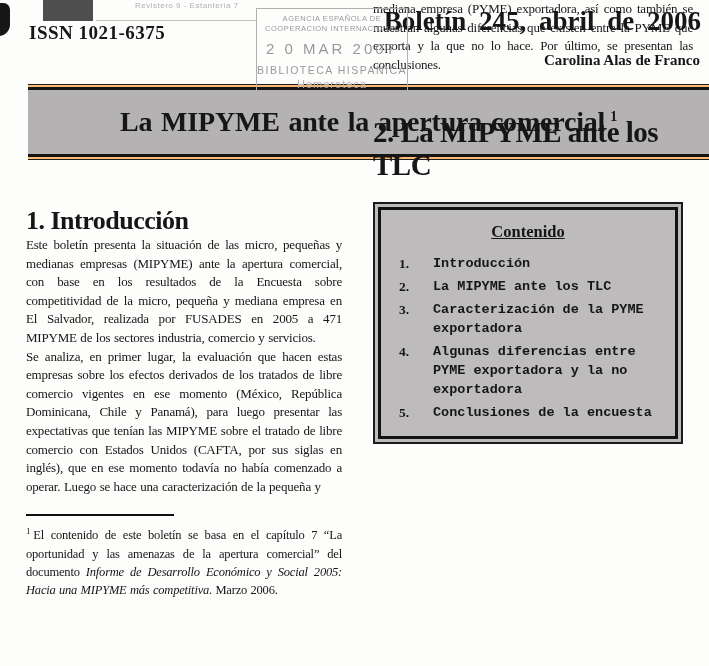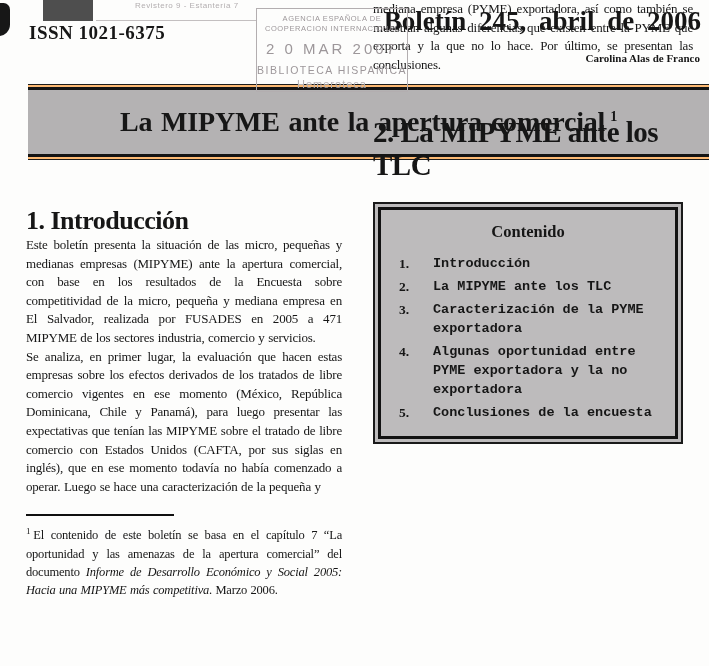--- a/index.html
+++ b/index.html
@@ -9,21 +9,21 @@
   
   .blob{position:absolute;left:-5px;top:3px;width:15px;height:33px;background:#171717;
         border-radius:0 9px 16px 5px;}
   .darkrect{position:absolute;left:43px;top:0;width:50px;height:21px;background:#4e4e4e;}
   .shelf-note{position:absolute;left:135px;top:1px;font-size:8px;color:#b3aeb0;
         font-family:"Liberation Sans", sans-serif;letter-spacing:.5px;white-space:nowrap;}
   .faint-line{position:absolute;left:96px;top:20px;width:160px;border-top:1px solid #c3bfc0;}
 
   .issn{position:absolute;left:29px;top:22px;font-size:19px;font-weight:bold;letter-spacing:.5px;}
   .bulletin{position:absolute;right:8px;top:6px;font-size:27px;font-weight:bold;word-spacing:6px;}
-  .author{position:absolute;right:9px;top:52px;font-size:11px;font-weight:bold;}
+  .author{position:absolute;right:9px;top:52px;font-size:15px;font-weight:bold;}
 
   
   .stamp{position:absolute;left:256px;top:8px;width:152px;height:84px;z-index:3;
         border:1px solid #b3aeb0;text-align:center;color:#9d979a;
         font-family:"Liberation Sans", sans-serif;padding-top:5px;box-sizing:border-box;}
   .stamp .st-small{font-size:7.5px;letter-spacing:.6px;line-height:10px;}
   .stamp .st-date{font-size:15px;letter-spacing:3px;margin-top:6px;}
   .stamp .st-lib{font-size:10.5px;letter-spacing:1.5px;margin-top:7px;}
   .stamp .st-dept{font-size:11px;letter-spacing:1px;margin-top:2px;color:#b6b1b3;}
 
@@ -50,21 +50,21 @@
   .footnote{margin-top:6px !important;font-size:12.5px !important;line-height:18.2px !important;}
   .footnote sup{font-size:9px;margin-right:3px;}
 
   .p1-right{margin-top:211px;}
   .h2-right{margin-top:42px;font-size:29px;}
   .p2-right{margin-top:43px;}
 
   
   .content-box{margin-top:20px;border:2px solid #1a1a1a;background:#bdbbbc;padding:3px;width:310px;box-sizing:border-box;}
   .content-box-inner{border:3px solid #121212;padding:8px 10px 10px 10px;}
-  .content-title{text-align:center;font-size:16.5px;font-weight:bold;
+  .content-title{text-align:center;font-size:16.5px;font-weight:bold;text-decoration:underline;
         margin:4px 0 12px 0;}
   .content-item{display:flex;font-size:13.5px;font-weight:bold;line-height:19px;margin-bottom:4px;}
   .content-item .num{width:22px;flex-shrink:0;margin-left:8px;}
   .content-item .lbl{flex:1;margin-left:12px;font-family:Liberation Mono, monospace;}
 </style>
 </head>
 <body>
 
 <div class="page">
 
@@ -117,21 +117,21 @@
           <div class="content-item">
             <span class="num">2.</span>
             <span class="lbl">La MIPYME ante los TLC</span>
           </div>
           <div class="content-item">
             <span class="num">3.</span>
             <span class="lbl">Caracterización de la PYME exportadora</span>
           </div>
           <div class="content-item">
             <span class="num">4.</span>
-            <span class="lbl">Algunas oportunidad entre PYME exportadora y la no exportadora</span>
+            <span class="lbl">Algunas diferencias entre PYME exportadora y la no exportadora</span>
           </div>
           <div class="content-item">
             <span class="num">5.</span>
             <span class="lbl">Conclusiones de la encuesta</span>
           </div>
         </div>
       </div>
     </div>
 
   </div>

